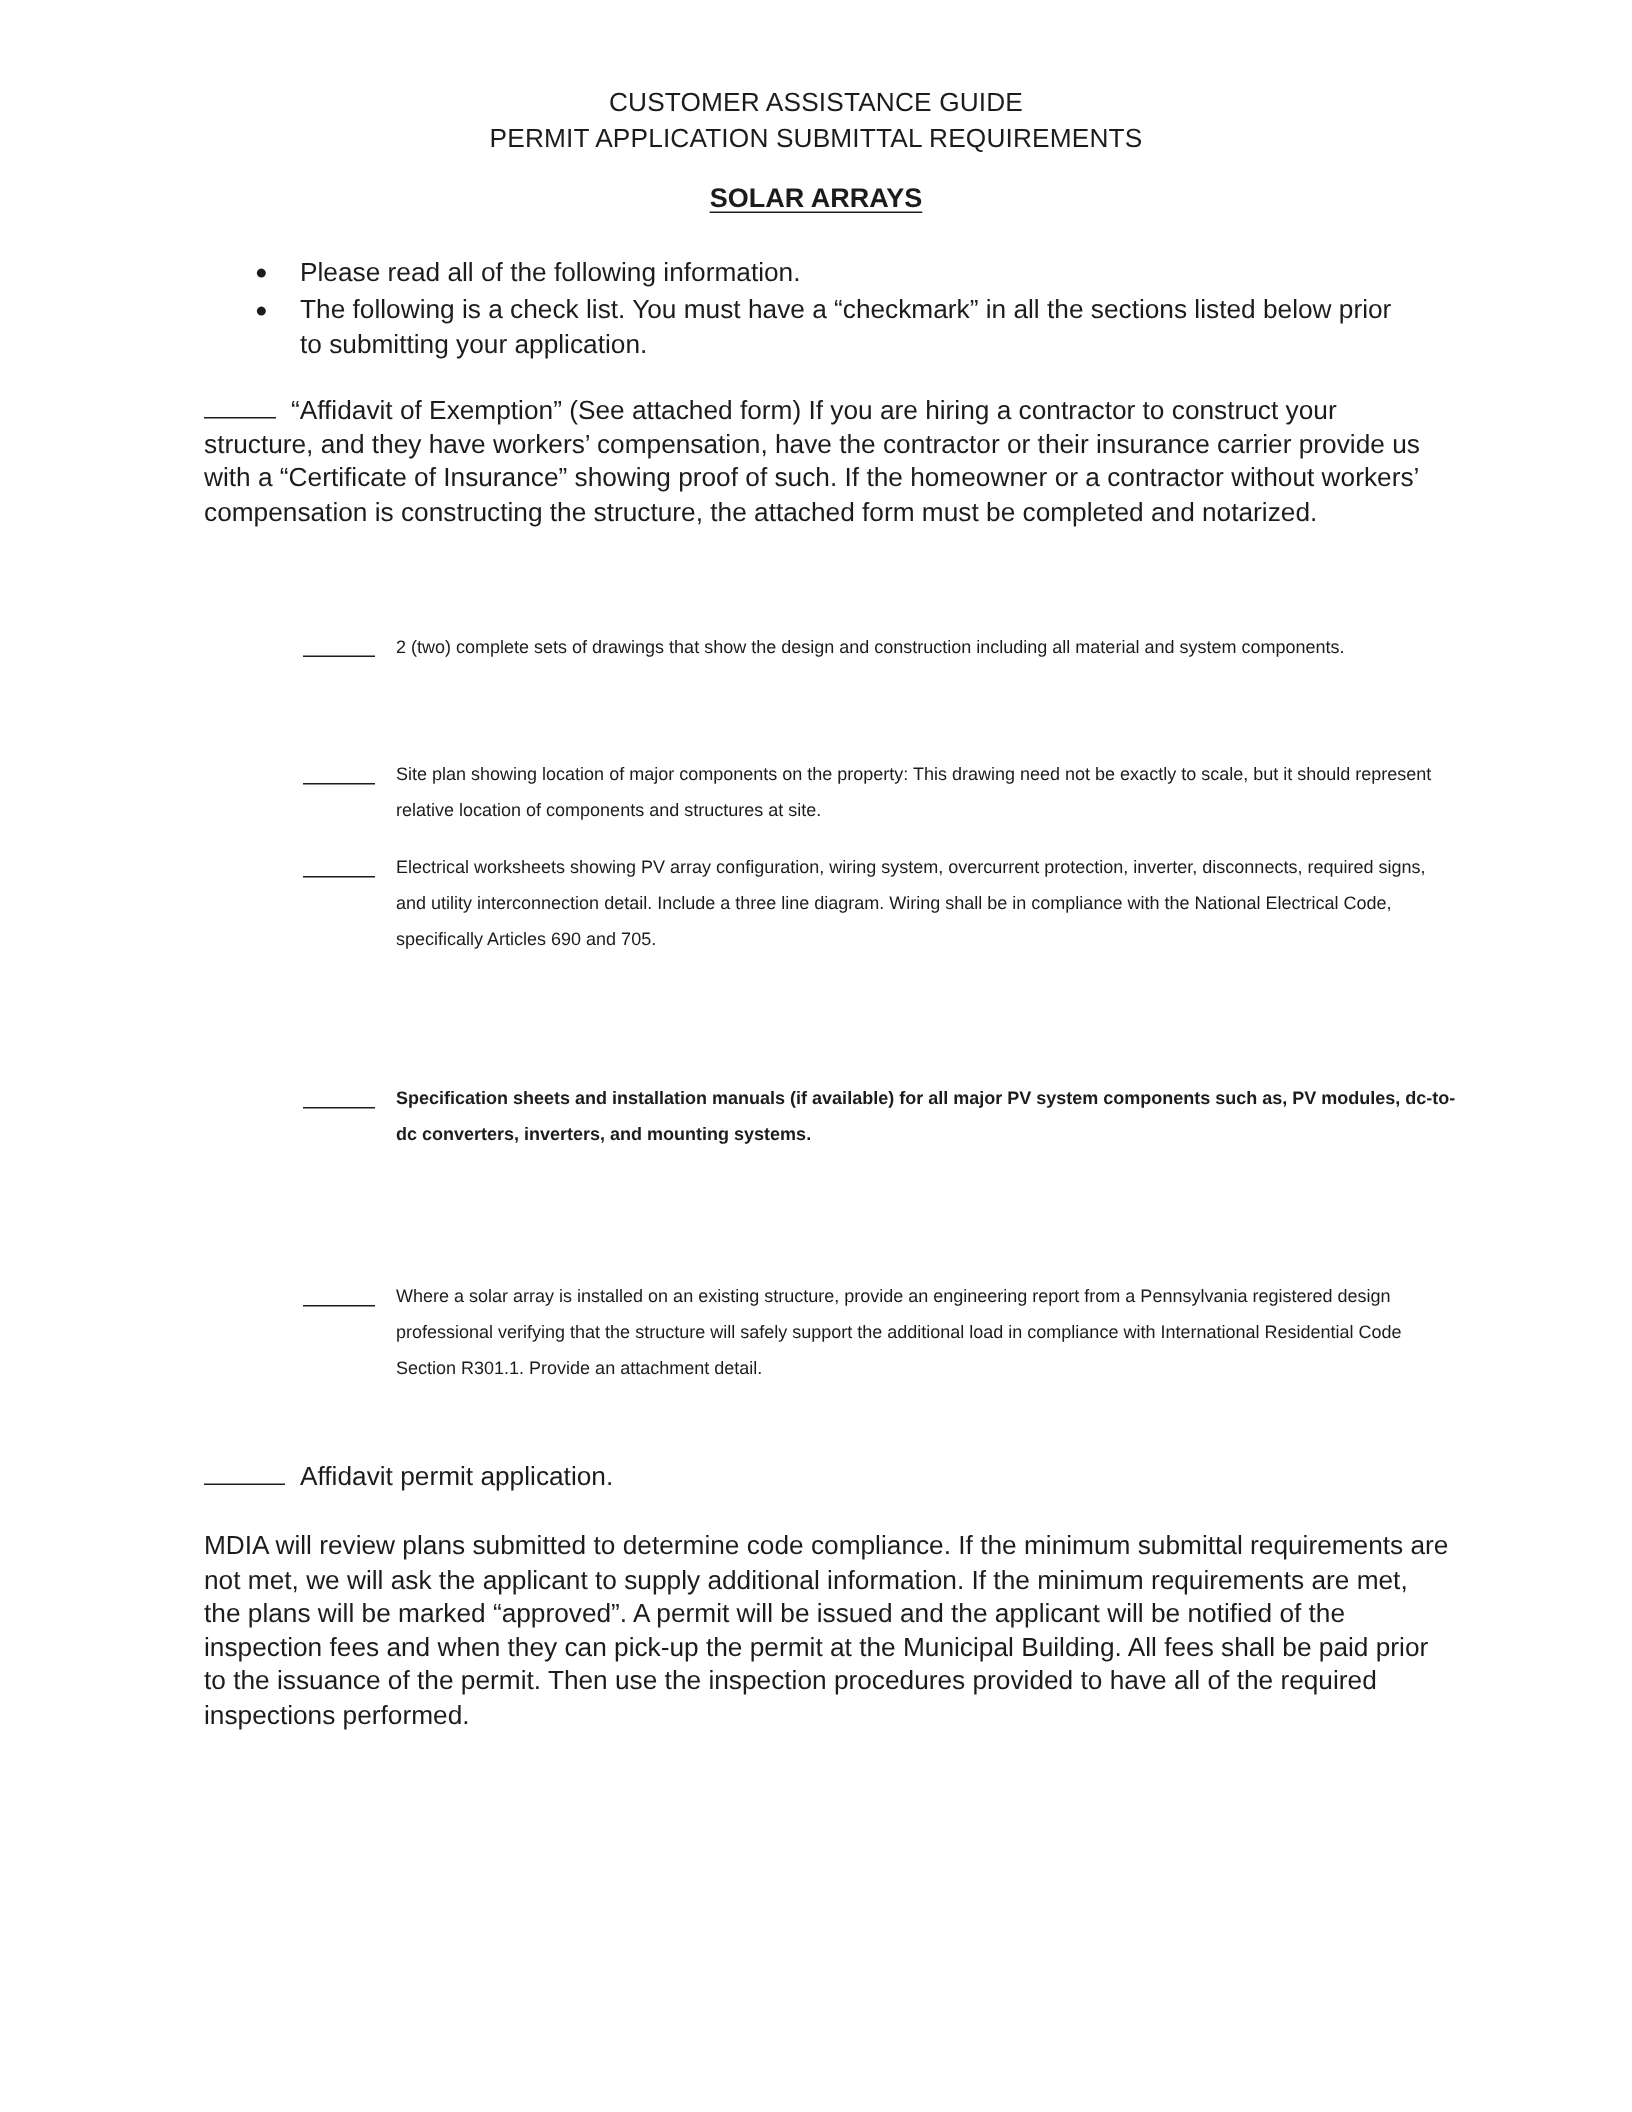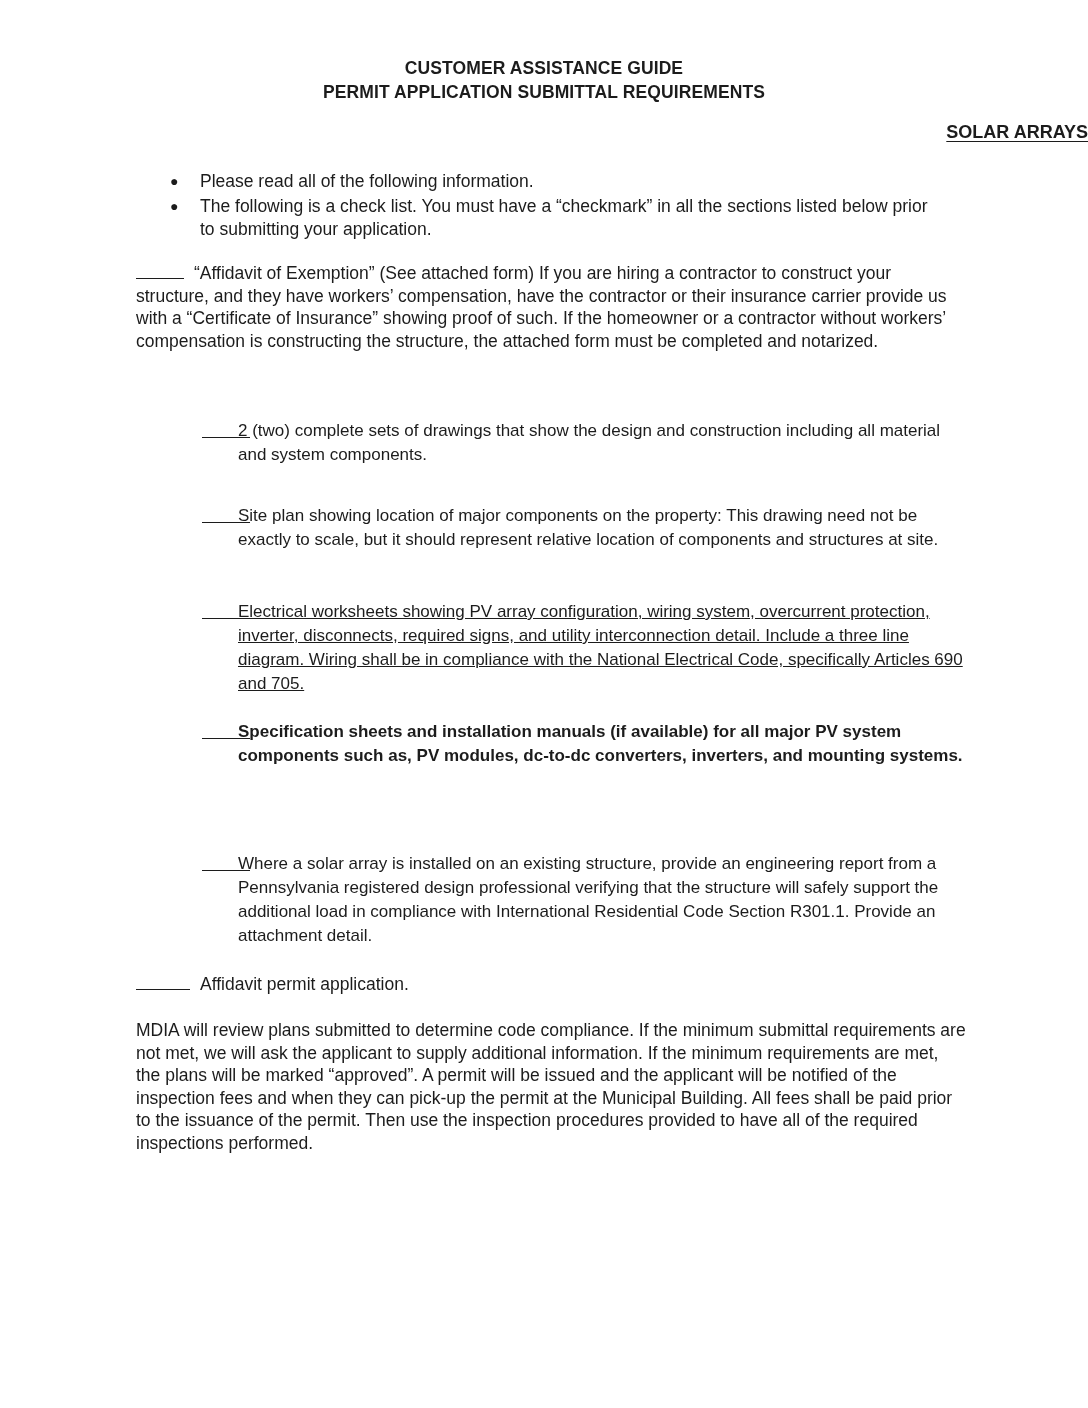--- a/index.html
+++ b/index.html
@@ -4,38 +4,38 @@
   <style>
     html, body { margin: 0; padding: 0; background: #ffffff; }
     body {
       width: 1088px; height: 1408px; position: relative; overflow: hidden;
       font-family: "Liberation Sans", sans-serif;
       color: #1c1c1c;
     }
     .page { position: absolute; left: 0; top: 0; width: 1088px; height: 1408px; background: #fff; }
     .title-block { position: absolute; left: 0; right: 0; top: 56px; text-align: center; }
     .title-line {
-      font-weight: bold; font-size: 17.5px; line-height: 24px; letter-spacing: 0.1px;
+      font-weight: normal; font-size: 17.5px; line-height: 24px; letter-spacing: 0.1px;
     }
     .section-title {
-      position: absolute; left: 0; right: 0; top: 122px; text-align: right;
+      position: absolute; left: 0; right: 0; top: 122px; text-align: center;
       font-weight: bold; font-size: 18px; text-decoration: underline; text-underline-offset: 3px;
     }
     .intro-list { position: absolute; left: 166px; top: 170px; width: 780px; margin: 0; padding: 0; list-style: none; }
     .intro-list li { position: relative; padding-left: 34px; font-size: 17.5px; line-height: 23px; margin-bottom: 2px; }
     .bullet { position: absolute; left: 4px; top: 0; font-size: 14px; }
     .para { font-size: 17.5px; line-height: 22.5px; }
     .affidavit { position: absolute; left: 136px; top: 262px; width: 832px; }
     .blank {
       display: inline-block; width: 48px; border-bottom: 1.3px solid #1c1c1c; height: 14px; vertical-align: baseline;
       margin-right: 10px; cursor: pointer;
     }
     .check-item { position: absolute; left: 202px; width: 770px; }
     .check-item .blank { position: absolute; left: 0; top: 4px; }
-    .check-item .text { margin-left: 36px; font-size: 17px; line-height: 24px; }
+    .check-item .text { margin-left: 62px; font-size: 12px; line-height: 24px; }
     .completed { position: absolute; left: 136px; top: 972px; font-size: 17.5px; line-height: 24px; }
     .completed .blank { width: 54px; margin-right: 10px; }
     .closing { position: absolute; left: 136px; top: 1019px; width: 830px; font-size: 17.5px; line-height: 22.5px; }
   </style>
 </head>
 <body>
 
 <div class="page">
 
   <div class="title-block">
@@ -63,21 +63,21 @@
   <div class="check-item" style="top:419px;">
     <span class="blank"></span>
     <div class="text">2 (two) complete sets of drawings that show the design and construction including all material and system components.</div>
   </div>
 
   <div class="check-item" style="top:504px;">
     <span class="blank"></span>
     <div class="text">Site plan showing location of major components on the property: This drawing need not be exactly to scale, but it should represent relative location of components and structures at site.</div>
   </div>
 
-  <div class="check-item" style="top:600px;text-decoration:underline;">
+  <div class="check-item" style="top:566px;">
     <span class="blank"></span>
     <div class="text">Electrical worksheets showing PV array configuration, wiring system, overcurrent protection, inverter, disconnects, required signs, and utility interconnection detail. Include a three line diagram. Wiring shall be in compliance with the National Electrical Code, specifically Articles 690 and 705.</div>
   </div>
 
   <div class="check-item" style="top:720px;font-weight:bold;">
     <span class="blank"></span>
     <div class="text">Specification sheets and installation manuals (if available) for all major PV system components such as, PV modules, dc-to-dc converters, inverters, and mounting systems.</div>
   </div>
 
   <div class="check-item" style="top:852px;">

